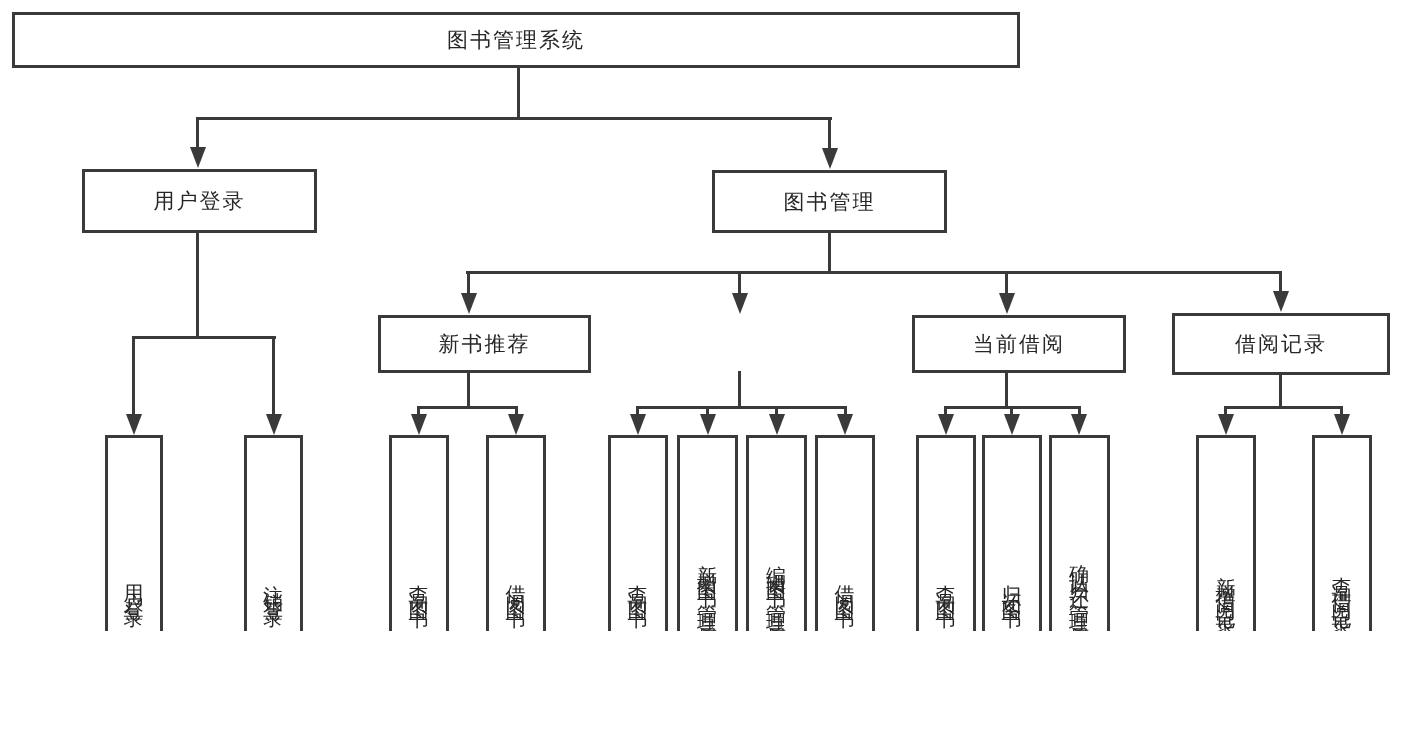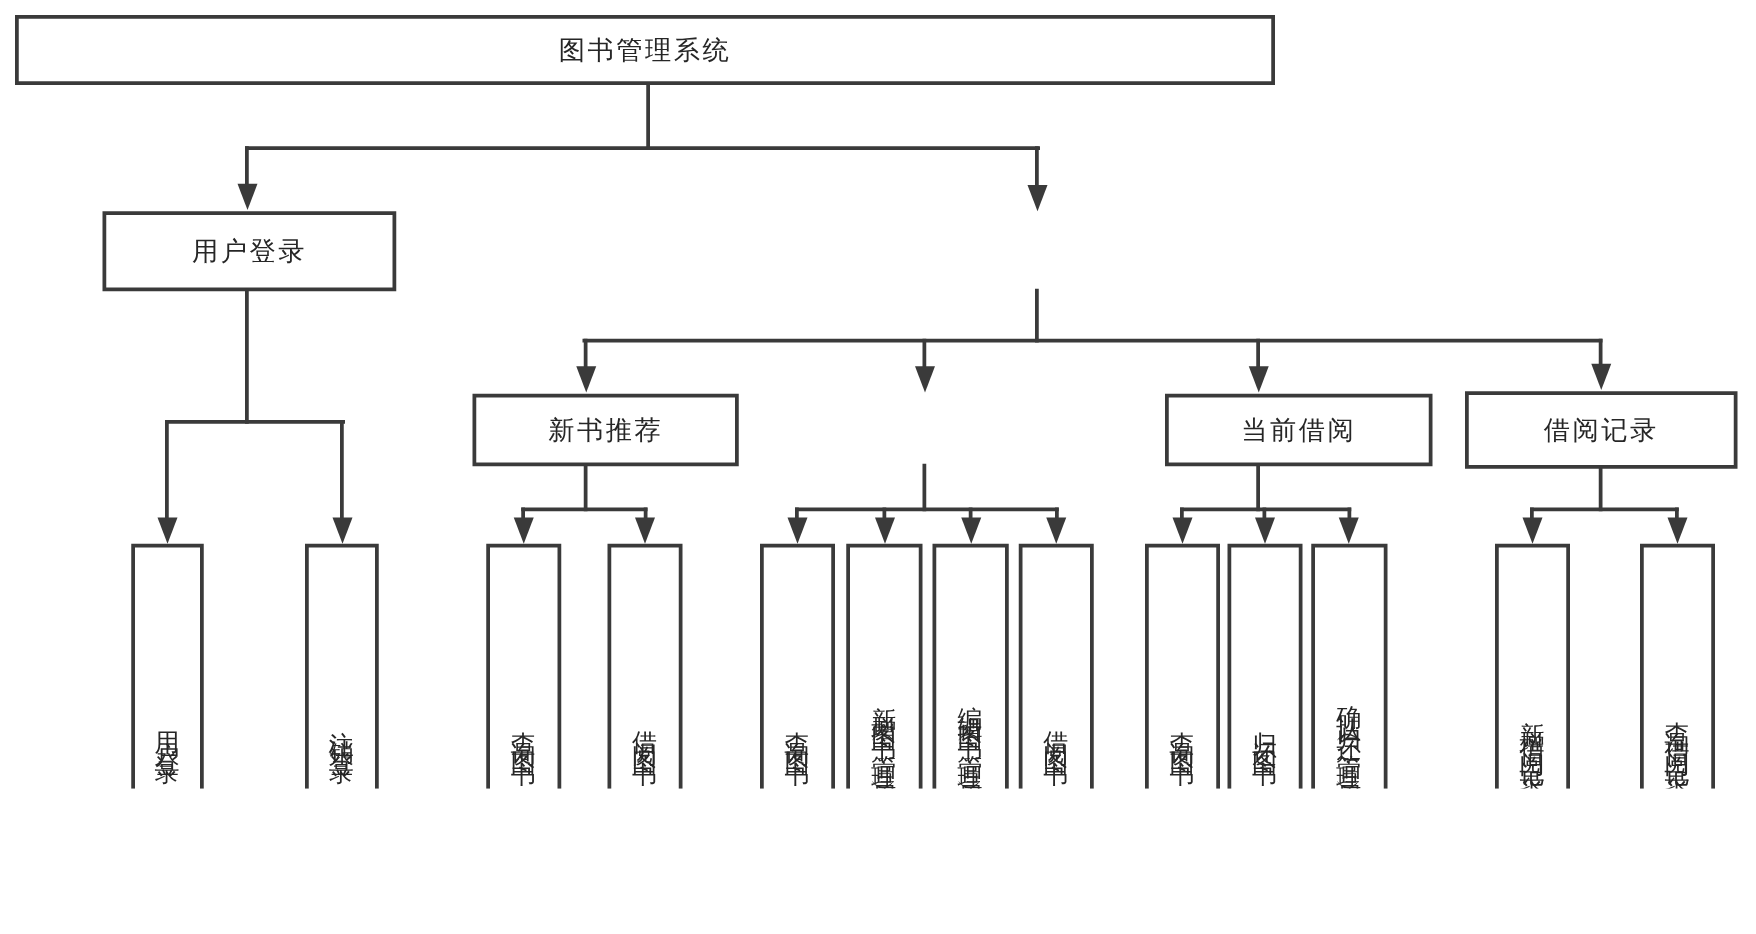--- a/index.html
+++ b/index.html
@@ -37,23 +37,24 @@
   }
 </style>
 </head>
 <body>
 
 <div class="canvas">
 
   <div class="box" style="left:12px;top:12px;width:1008px;height:56px">图书管理系统</div>
 
   <div class="box" style="left:82px;top:169px;width:235px;height:64px">用户登录</div>
+  <div class="box" style="left:712px;top:170px;width:235px;height:63px">图书管理</div>
 
   <div class="box" style="left:378px;top:315px;width:213px;height:58px">新书推荐</div>
-  <div class="box" style="left:932px;top:315px;width:214px;height:58px">当前借阅</div>
+  <div class="box" style="left:912px;top:315px;width:214px;height:58px">当前借阅</div>
   <div class="box" style="left:1172px;top:313px;width:218px;height:62px">借阅记录</div>
 
   <div class="box leaf" style="left:105px;top:435px;width:58px;height:300px">
       <span class="vtext">用户登录</span>
     </div>
   <div class="box leaf" style="left:244px;top:435px;width:59px;height:300px">
       <span class="vtext">注销登录</span>
     </div>
 
   <div class="box leaf" style="left:389px;top:435px;width:60px;height:300px">

